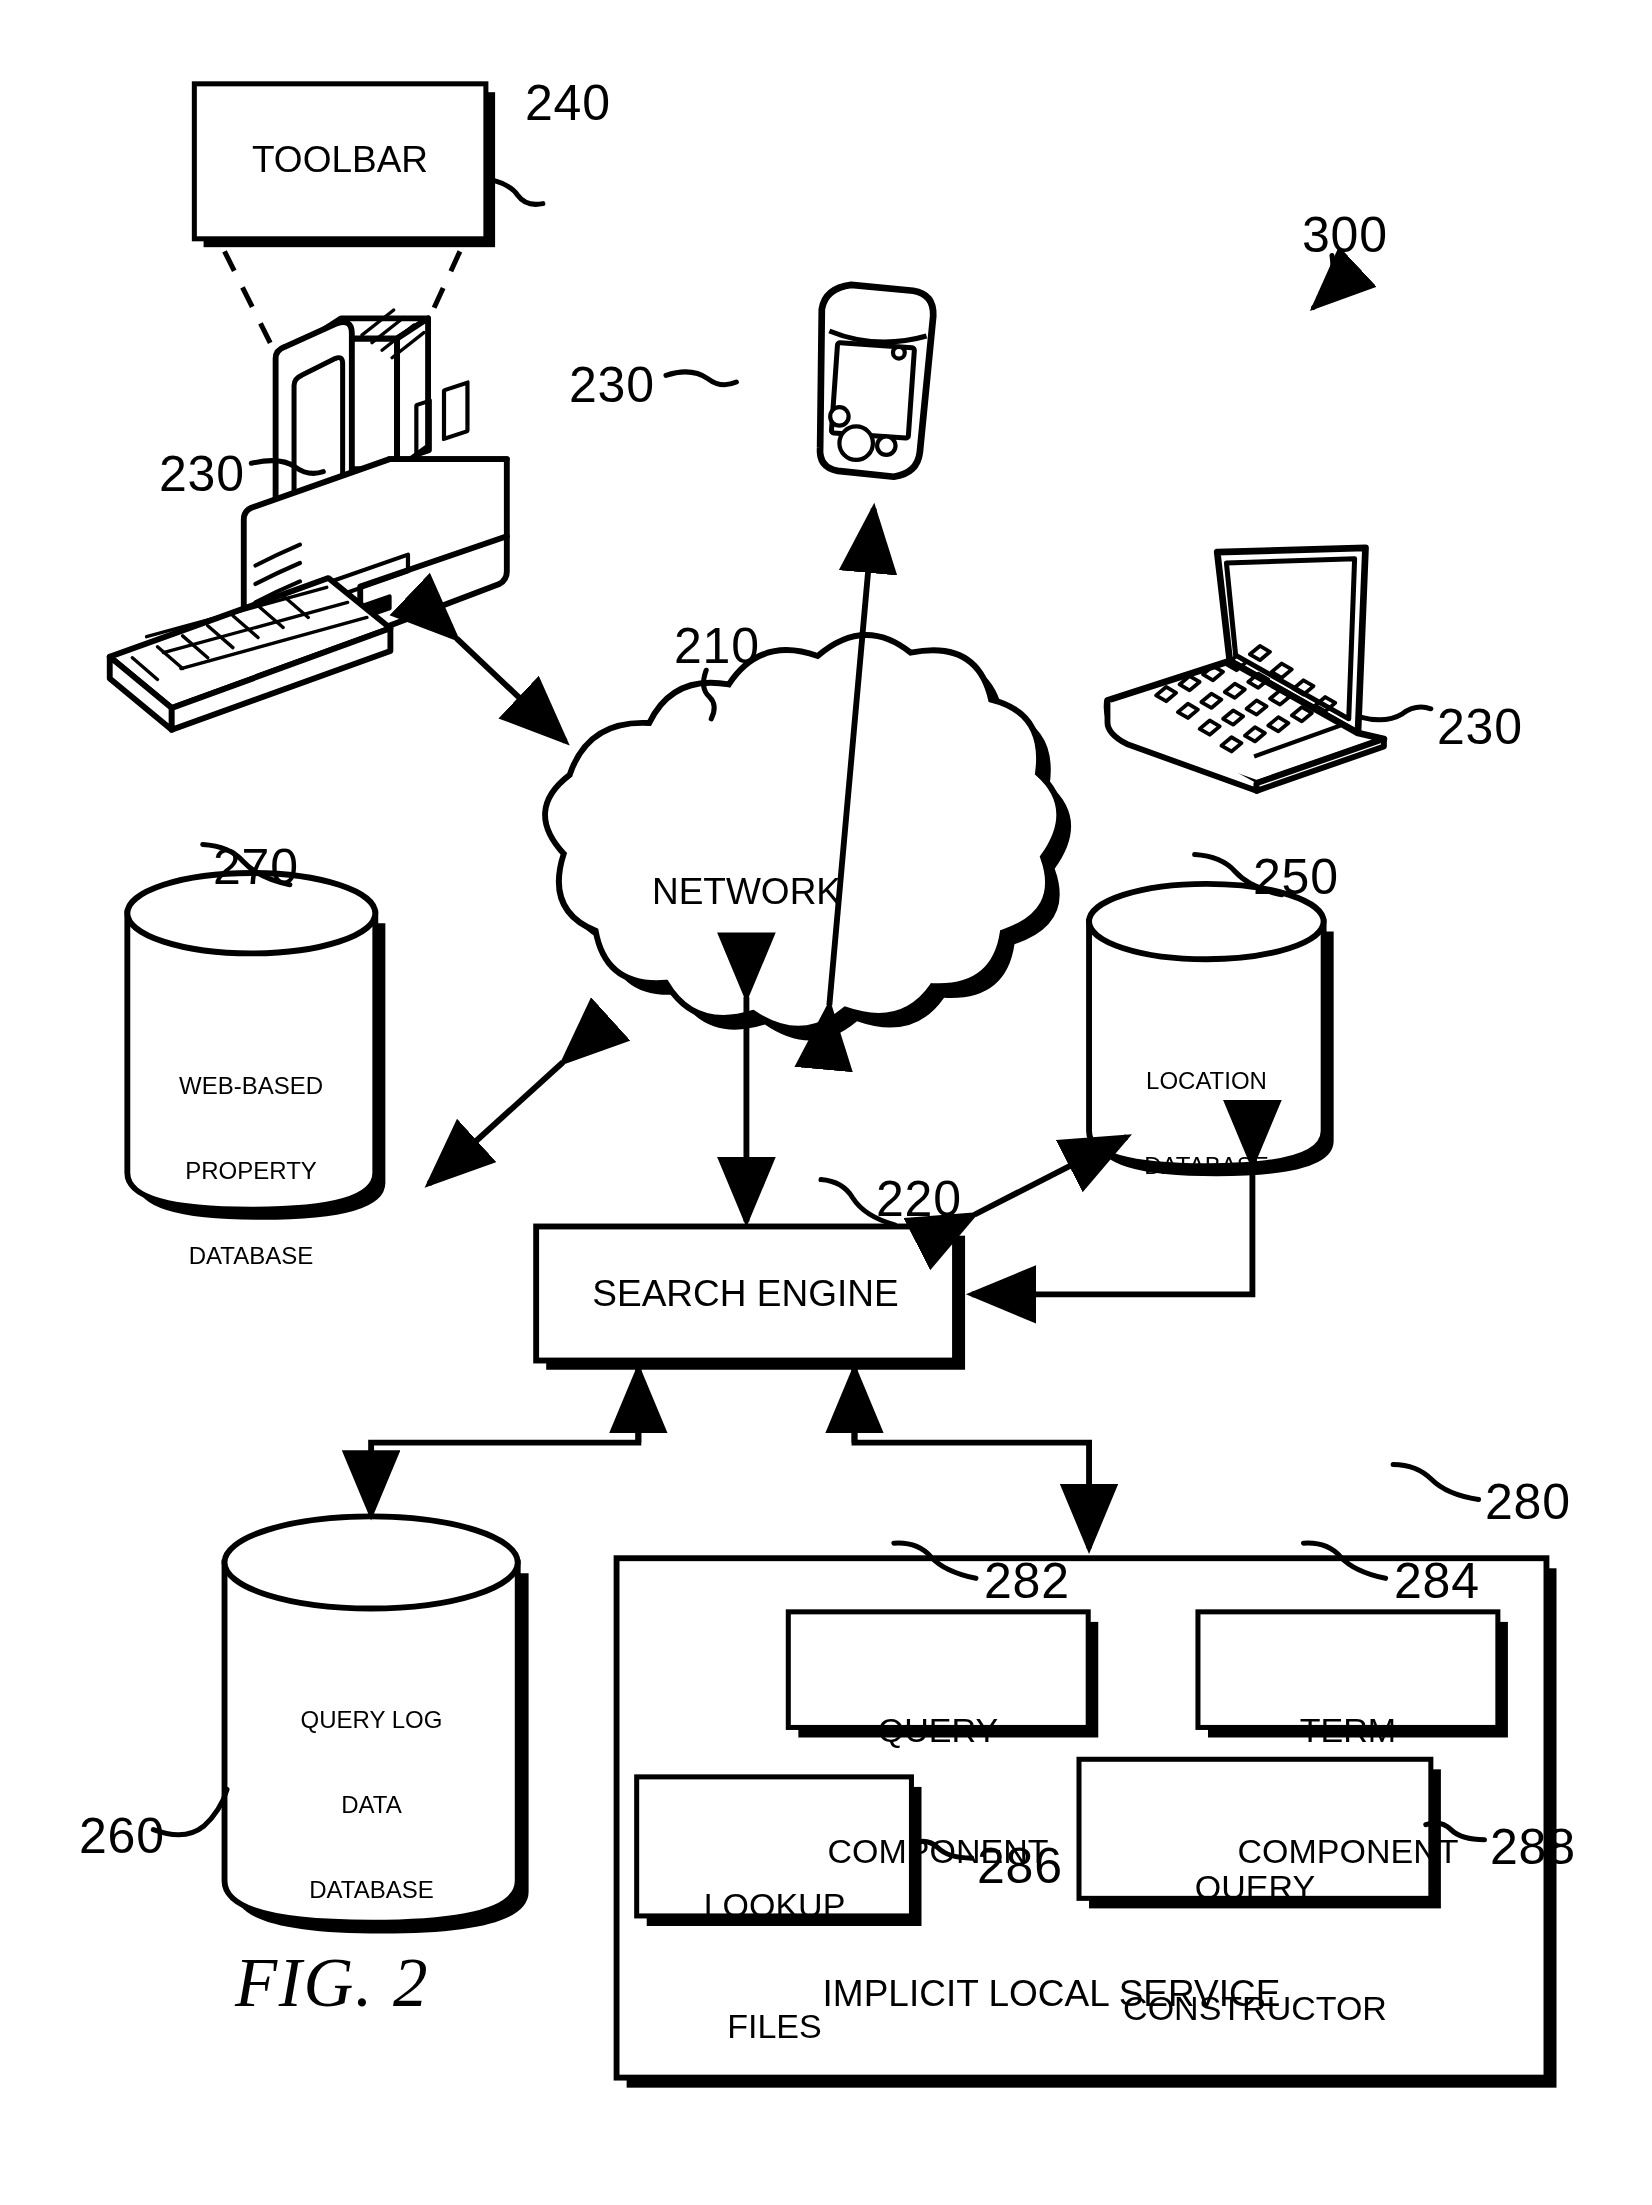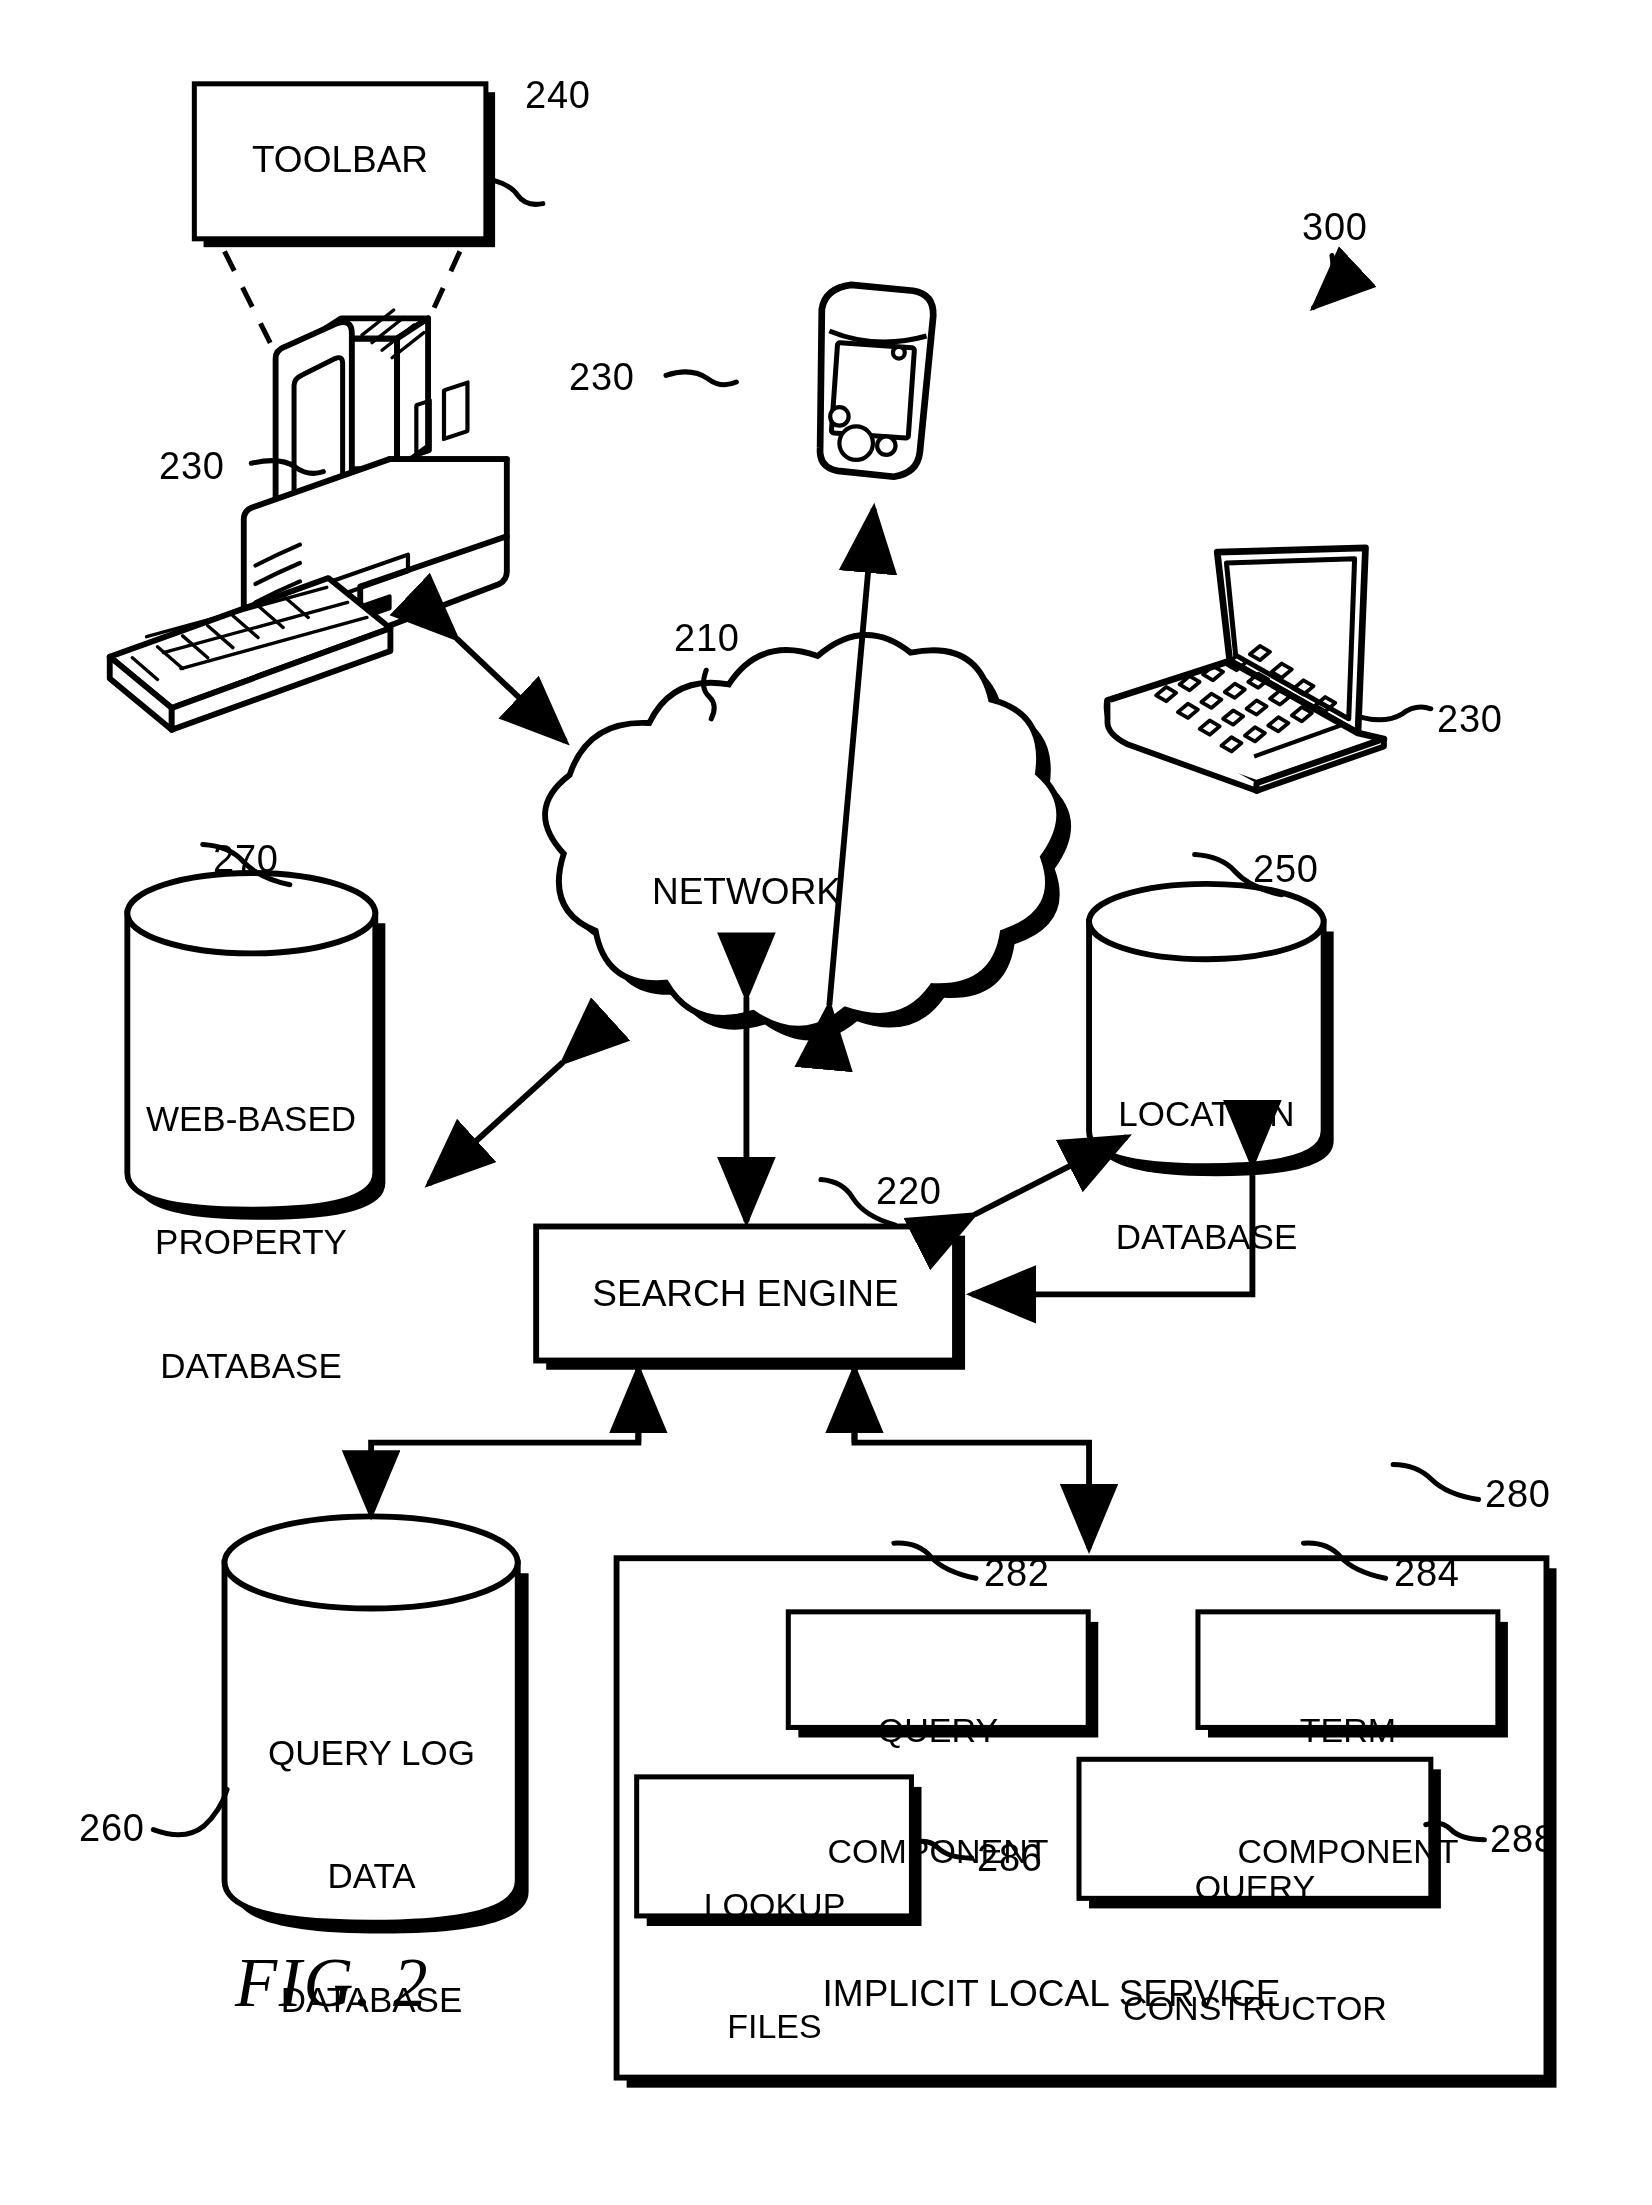--- a/index.html
+++ b/index.html
@@ -29,38 +29,38 @@
     font-family: "Liberation Sans", sans-serif;
     color: #000;
     white-space: pre;
     line-height: 1.18;
     text-align: center;
   }
   .refnum {
     position: absolute;
     font-family: "Liberation Sans", sans-serif;
     color: #000;
-    font-size: 38px;
+    font-size: 50px;
     letter-spacing: 0.8px;
     white-space: pre;
   }
   .figcap {
     position: absolute;
     font-family: "Liberation Serif", serif;
     font-style: italic;
     font-size: 69px;
     color: #000;
     white-space: pre;
     letter-spacing: 1.7px;
   }
   .boxtext {
     font-size: 37px;
   }
   .cyltext {
-    font-size: 35px;
+    font-size: 24px;
   }
   .smallbox {
     font-size: 34px;
   }
 </style>
 </head>
 <body>
 
 <div id="page">
 

